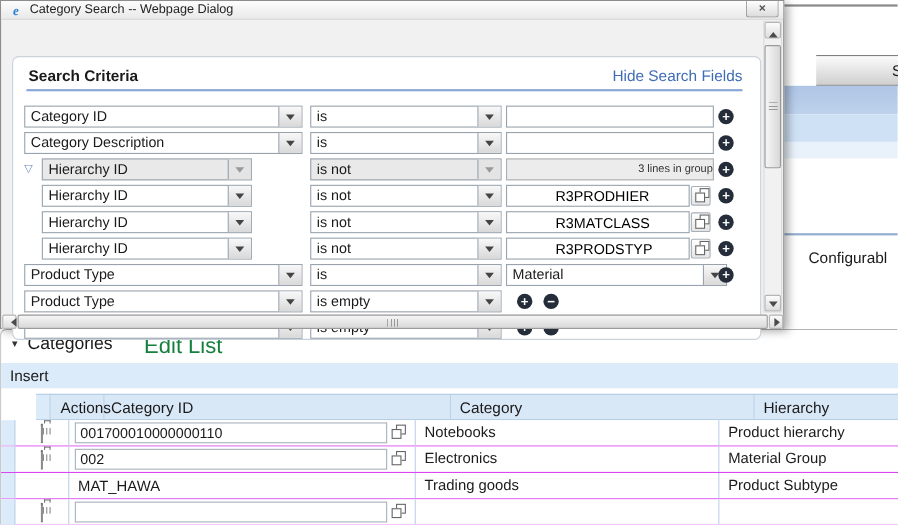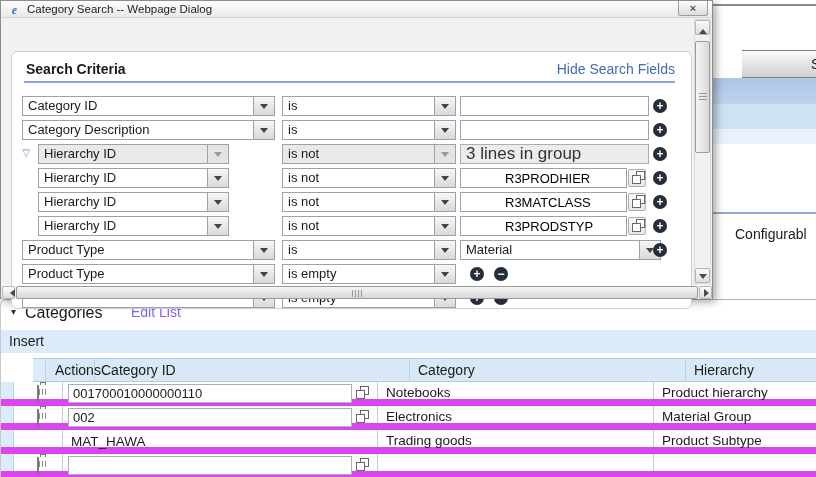--- a/index.html
+++ b/index.html
@@ -20,27 +20,27 @@
   #bg-hairline   { left:710px; top:212px; width:106px; height:2px;  background:#93acd0; }
   #bg-configurable { left:735px; top:226px; font-size:14px; }
 
   
   #categories-panel { left:0; top:299px; width:816px; height:178px; background:#fff;
                       border-top:1px solid #b2b2b2; border-left:1px solid #c9c9c9;
                       border-top-left-radius:6px; }
   #cat-header { position:absolute; left:0; top:4px; width:100%; height:24px; }
   #cat-collapse { position:absolute; left:10px; top:2px; font-size:10px; color:#333; }
   #cat-title  { position:absolute; left:24px; top:0; font-size:16px; font-weight:normal; }
-  #cat-editlist { position:absolute; left:130px; top:0; font-size:14px; color:#8b5cf6;text-align:center; }
+  #cat-editlist { position:absolute; left:130px; top:0; font-size:20px; color:#15803d;text-align:center; }
   #insert-bar { position:absolute; left:0; top:30px; width:816px; height:23px;
                 background:#dcebf9; font-size:14px; line-height:23px; padding-left:8px; }
   .tbl-row { position:absolute; left:0; width:816px; height:24px; }
   #hdr-row  { top:58px;  background:#d9e8f7; border-top:1px solid #b3cbe3; border-bottom:1px solid #b3cbe3;margin-left:32px; }
   #row-0 { top:82px; }  #row-1 { top:106px; }  #row-2 { top:130px; }  #row-3 { top:154px; }
-  .data-row { border-bottom:7px solid #d946ef; background:#fff; }
+  .data-row { border-bottom:1px solid #d946ef; background:#fff; }
   .cell { position:absolute; top:0; height:100%; border-right:1px solid #bdd2e8;
           font-size:13.5px; line-height:22px; }
   .c-sel  { left:0;     width:13px;  background:#dcebf9; }
   .c-act  { left:13px;  width:49px;  }
   .c-id   { left:62px;  width:315px; }
   .c-cat  { left:377px; width:276px; padding-left:8px; }
   .c-hier { left:653px; width:163px; border-right:none; padding-left:8px; }
   #hdr-row .cell { font-size:14px; }
   #hdr-row .c-act { padding-left:9px; }
   #hdr-row .c-id  { padding-left:6px; }
@@ -107,22 +107,22 @@
   .attr-child  { left:26px; width:191px; }
   .op-combo    { left:270px; width:174px; }
   .expander    { position:absolute; left:6px; top:3px; width:16px; font-size:10px;
                  color:#6a85b8; background:none; border:none; cursor:pointer; }
 
   .val-input { position:absolute; left:448px; top:0; width:189px; height:20px;
                border:1px solid #98a3ad; font-family:"Liberation Sans",sans-serif;
                font-size:13px; padding:0 4px; }
   .val-input.short { width:167px;padding-left:44px; }
   .group-box { position:absolute; left:448px; top:0; width:189px; height:20px;
-               background:#ececec; border:1px solid #aeaeae; font-size:17px;
-               line-height:18px; padding-left:5px; color:#333; }
+               background:#ececec; border:1px solid #aeaeae; font-size:10px;
+               line-height:18px; padding-left:5px; color:#333;text-align:right; }
   .val-select { left:448px; width:201px; }
   .vh-btn { position:absolute; left:616px; top:1px; width:18px; height:18px;
             border:1px solid #a6aeb6; border-radius:2px;
             background:linear-gradient(#fff,#e6e6e6); cursor:pointer; padding:1px 0 0 2px; }
   .circ { position:absolute; top:3px; width:14px; height:14px; border-radius:50%;
           background:#242d39; color:#fff; border:none; font-size:12px; font-weight:bold;
           line-height:12px; text-align:center; padding:0; cursor:pointer; }
   .plus-end { left:641px; }
   .plus-in  { left:458px; }
   .minus-in { left:482px; }

